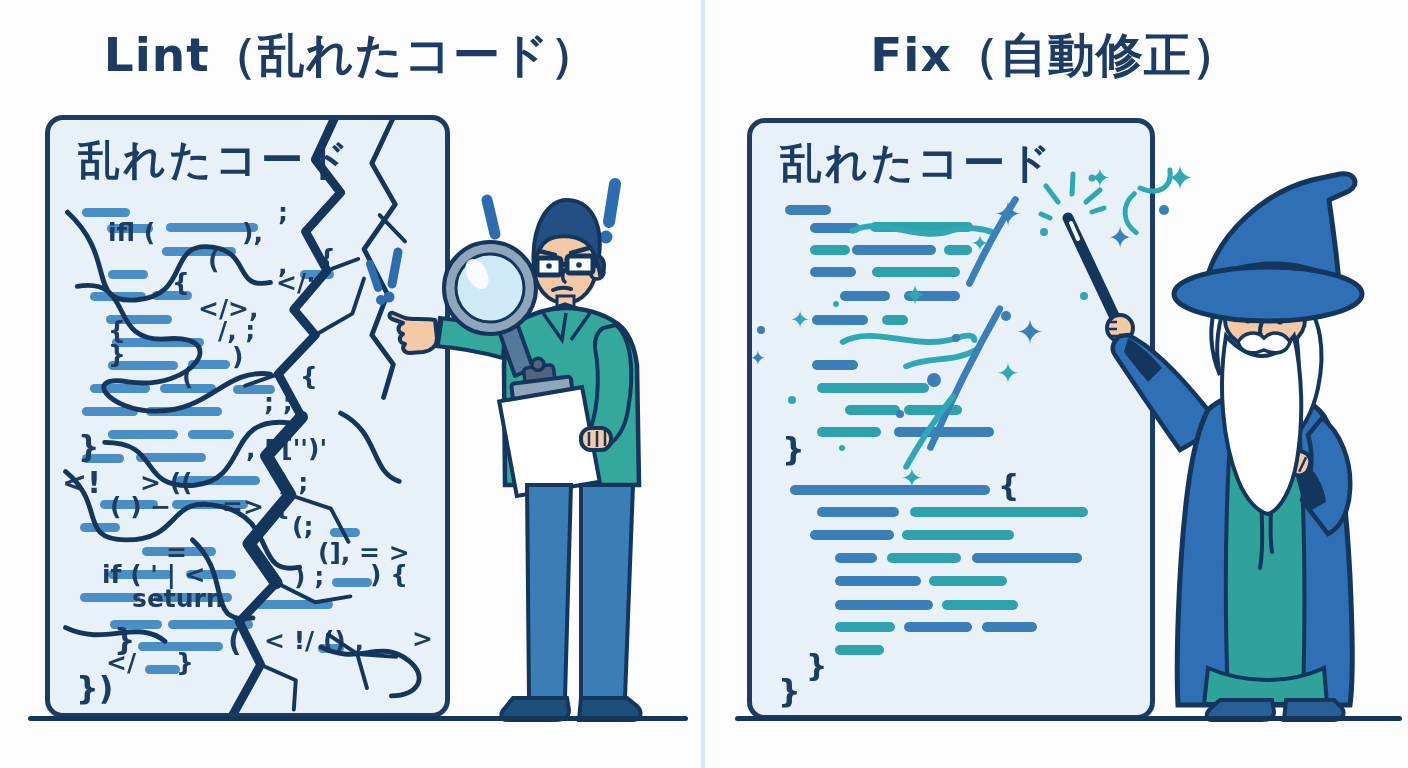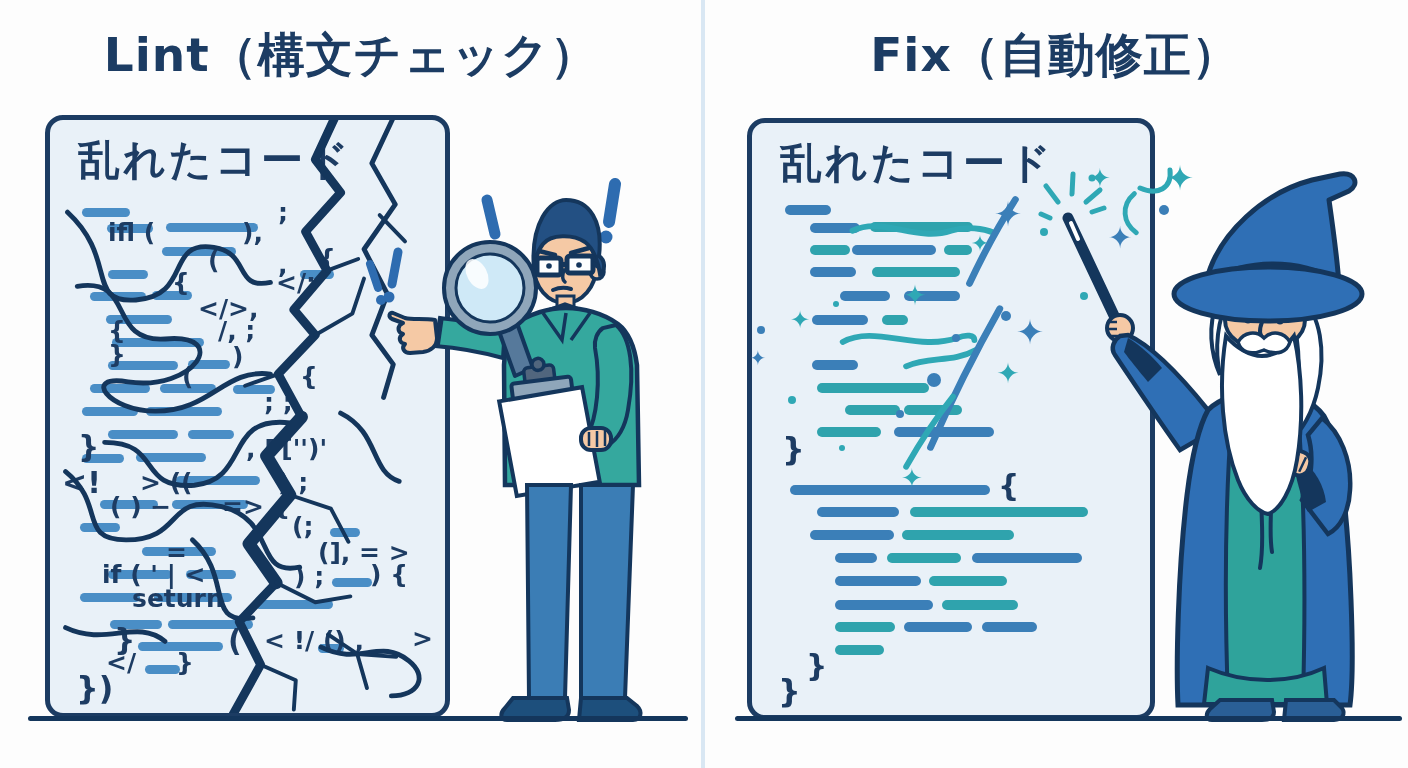--- a/index.html
+++ b/index.html
@@ -21,21 +21,21 @@
   .sparkle{position:absolute;transform:translate(-50%,-50%);line-height:1;}
   .dot{position:absolute;border-radius:50%;transform:translate(-50%,-50%);}
   .ground{position:absolute;height:5px;background:#14365c;border-radius:3px;}
   svg{position:absolute;overflow:visible;}
 </style>
 </head>
 <body>
 
 <div class="abs" style="left:701px;top:0;width:4px;height:768px;background:#d9e7f3;"></div>
 
-<div class="title" style="left:0;width:702px;">Lint（構文チェック）</div>
+<div class="title" style="left:0;width:702px;">Lint（乱れたコード）</div>
 <div class="title" style="left:702px;width:706px;">Fix（自動修正）</div>
 
 <div class="doc" style="left:45px;top:115px;width:405px;height:603px;">
   <div class="doc-heading">乱れたコード</div>
   <div class="layer" id="left-bars">
       <div class="bar" style="left: 32px; top: 88px; width: 48px;"></div>
       <div class="bar" style="left: 57px; top: 104px; width: 46px;"></div>
       <div class="bar" style="left: 116px; top: 103px; width: 92px;"></div>
       <div class="bar" style="left: 112px; top: 127px; width: 74px;"></div>
       <div class="bar" style="left: 58px; top: 150px; width: 40px;"></div>

